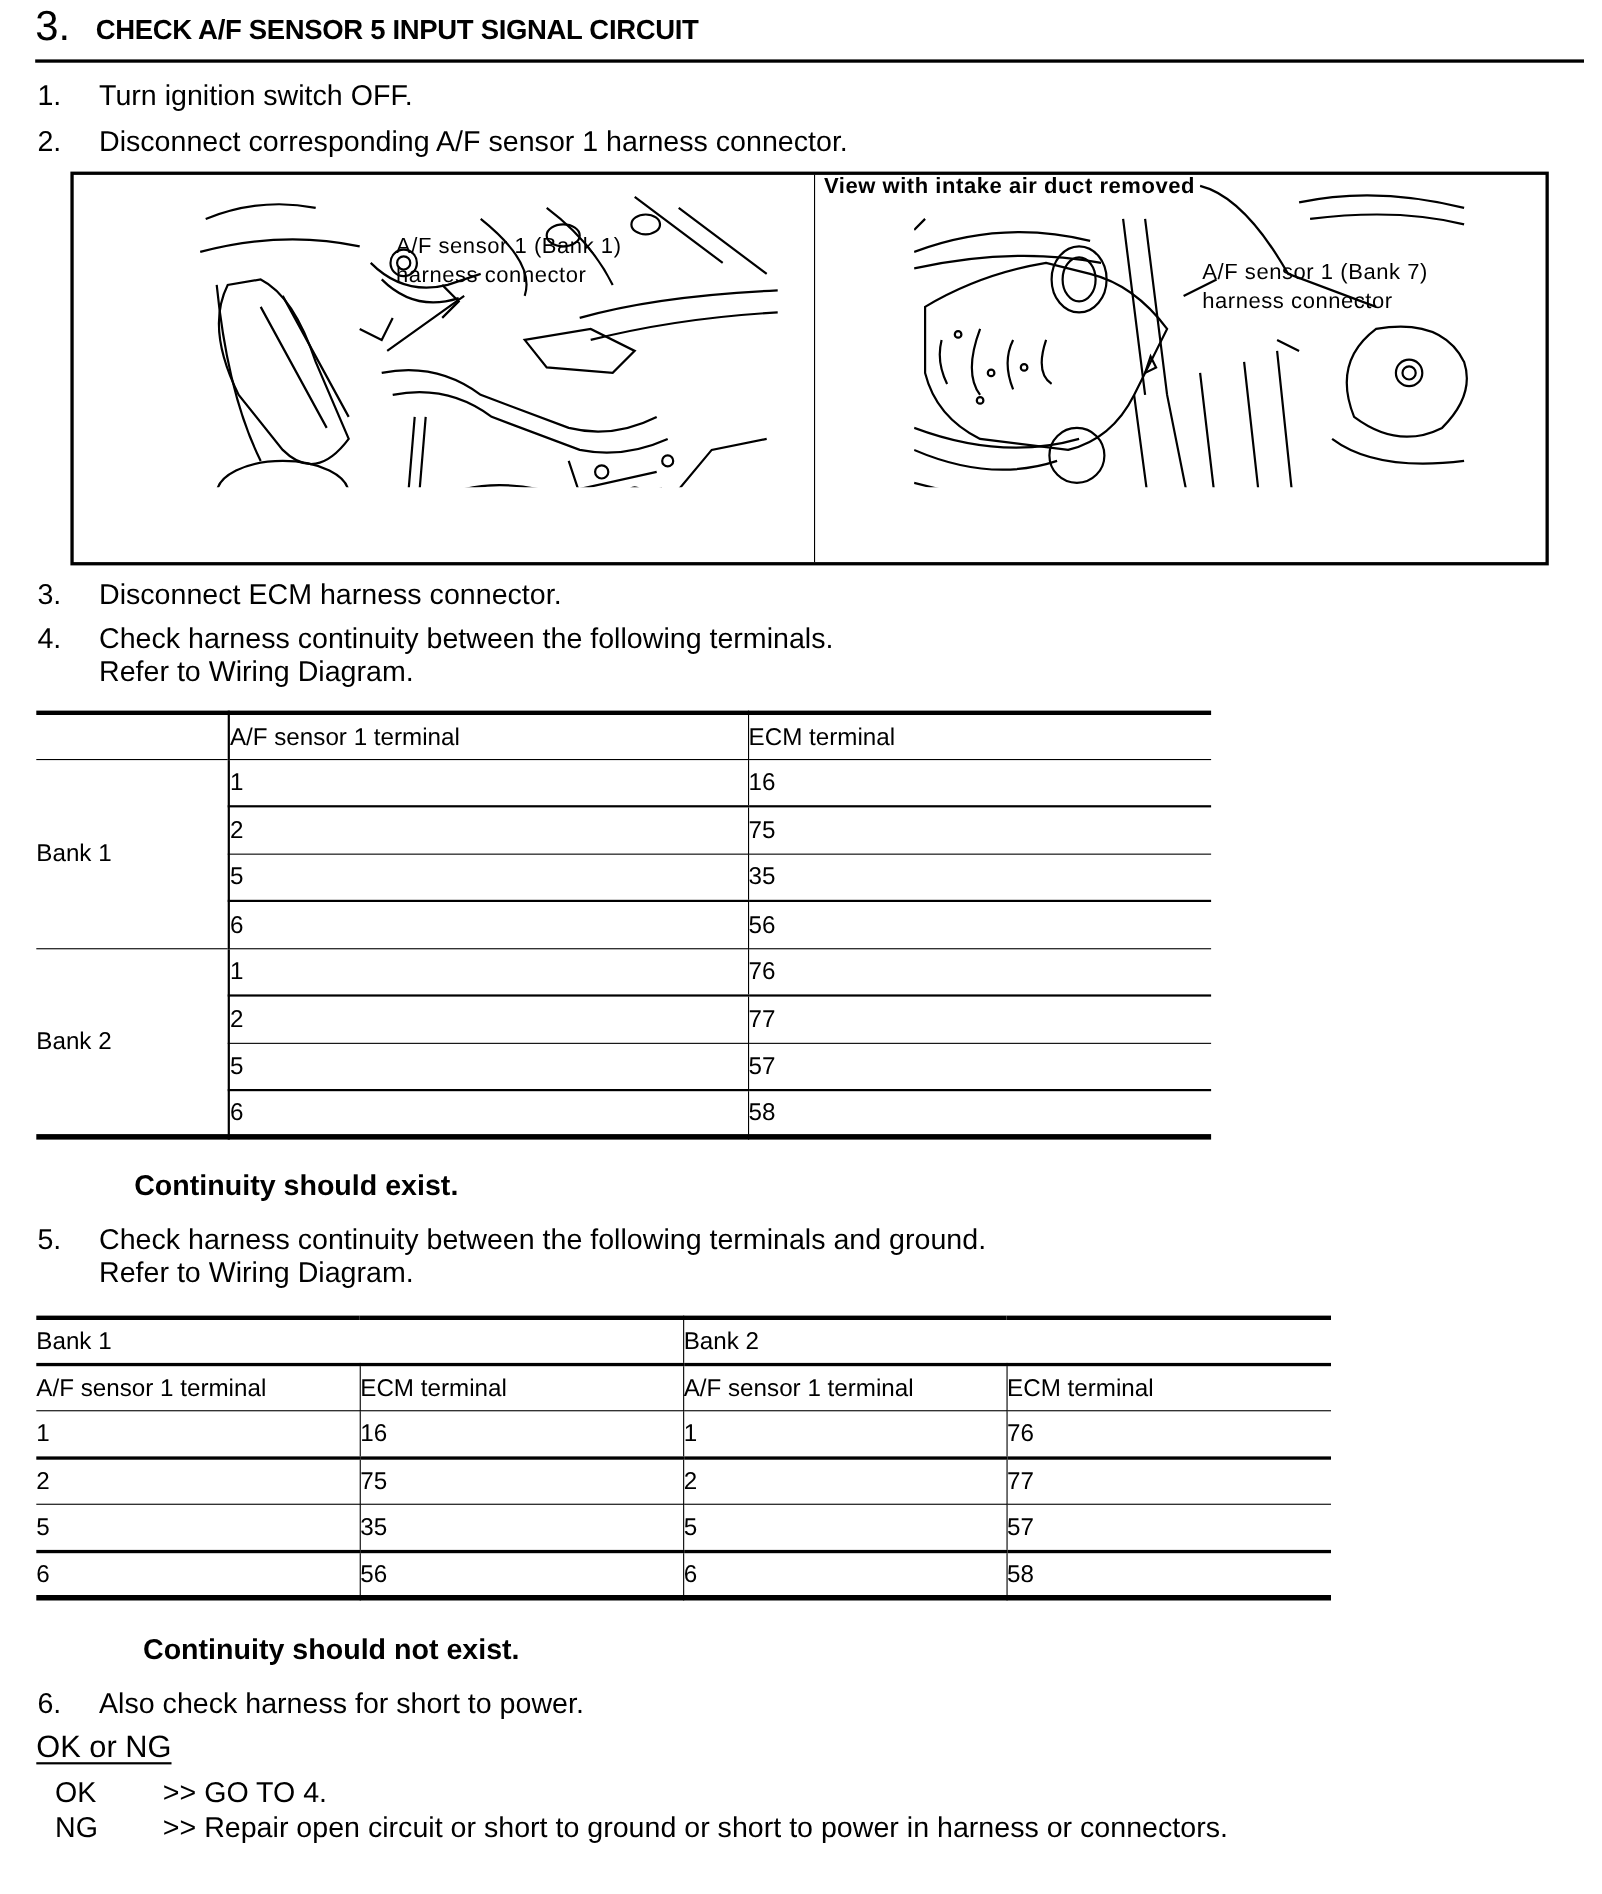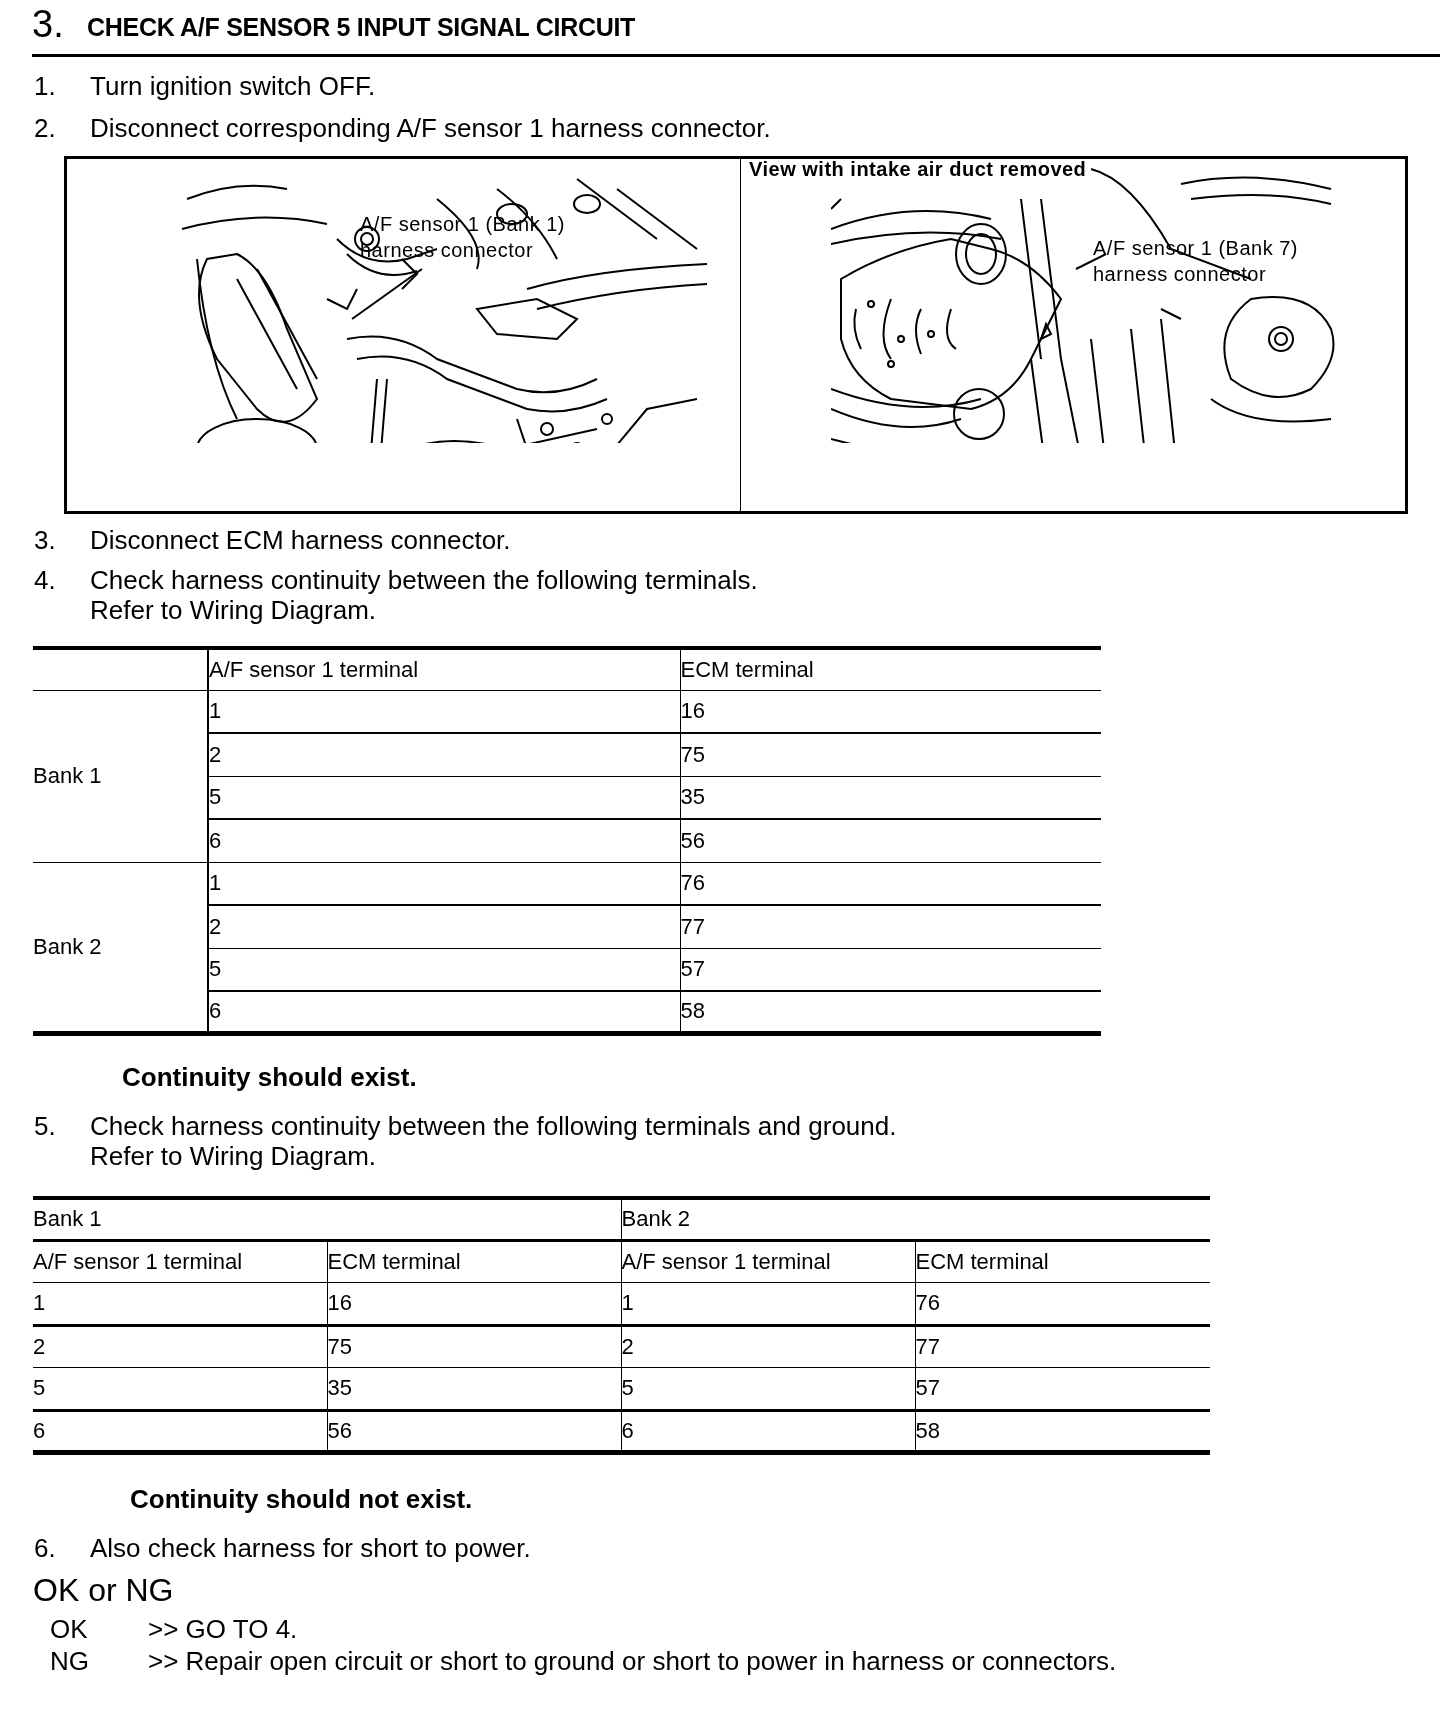--- a/index.html
+++ b/index.html
@@ -14,21 +14,21 @@
   .step .t { position:absolute; left:56px; }
   .figure { left:64px; top:156px; width:1344px; height:358px; border:3px solid #000; box-sizing:border-box; }
   .fig-divider { left:673px; top:0; width:1px; height:352px; background:#000; }
   .fig-panel { top:0; height:284px; overflow:hidden; }
   .fig-label { font-size:20px; line-height:26px; white-space:nowrap; letter-spacing:0.5px; }
   .fig-caption-bold { font-size:20px; font-weight:bold; letter-spacing:0.5px; white-space:nowrap; }
   .fig-code { font-size:13px; letter-spacing:0.5px; }
   table { border-collapse:collapse; position:absolute; font-size:22px; }
   td { vertical-align:middle; padding:0; }
   .note { font-size:26px; font-weight:bold; white-space:nowrap; }
-  .okng { font-size:32px; text-underline-offset:5px; }
+  .okng { font-size:28px; text-decoration:underline; text-underline-offset:5px; }
   .result { font-size:26px; white-space:nowrap; }
 </style>
 </head>
 <body>
 
 <div class="abs title-num">3.</div>
 <div class="abs title-text">CHECK A/F SENSOR 5 INPUT SIGNAL CIRCUIT</div>
 <div class="abs title-rule"></div>
 
 <div class="abs step" style="left:34px; top:70px;">

